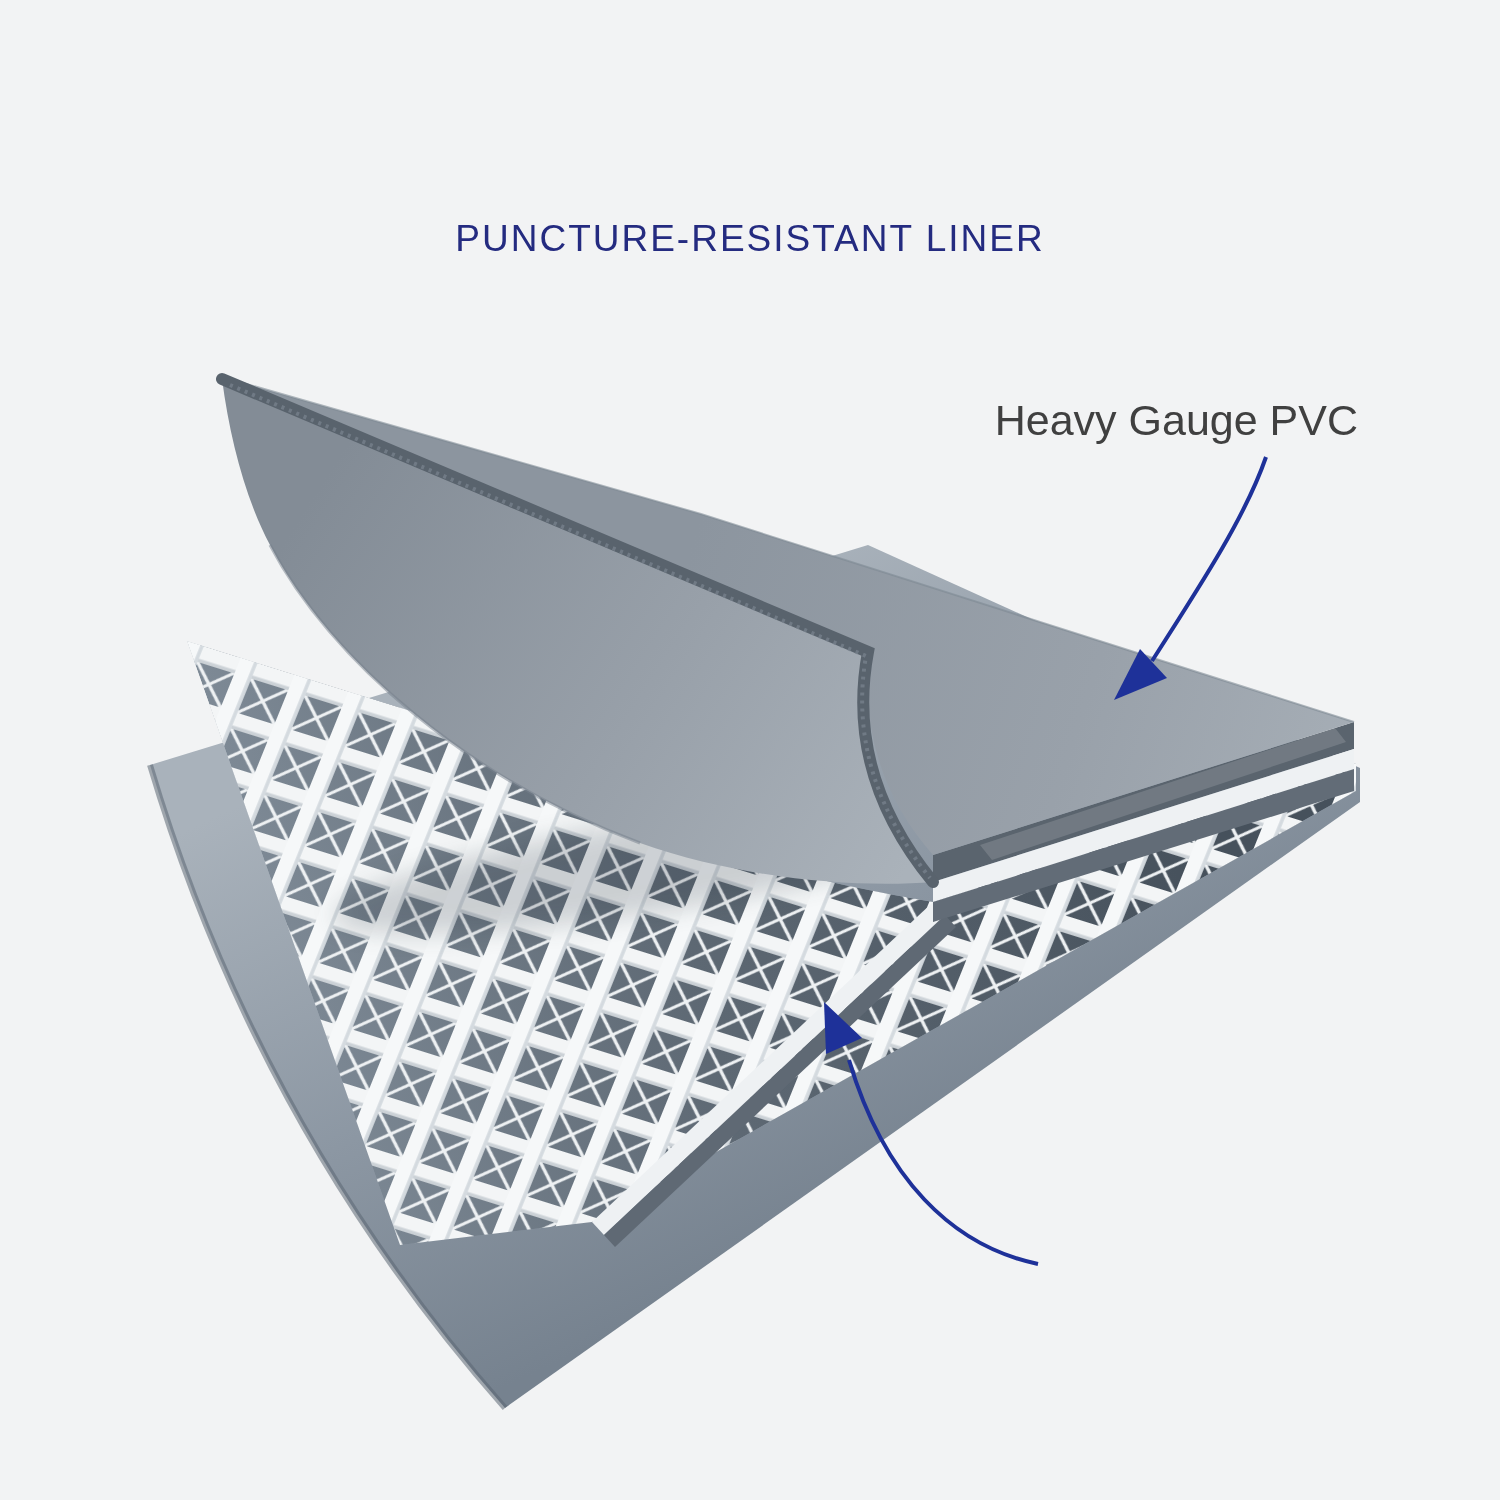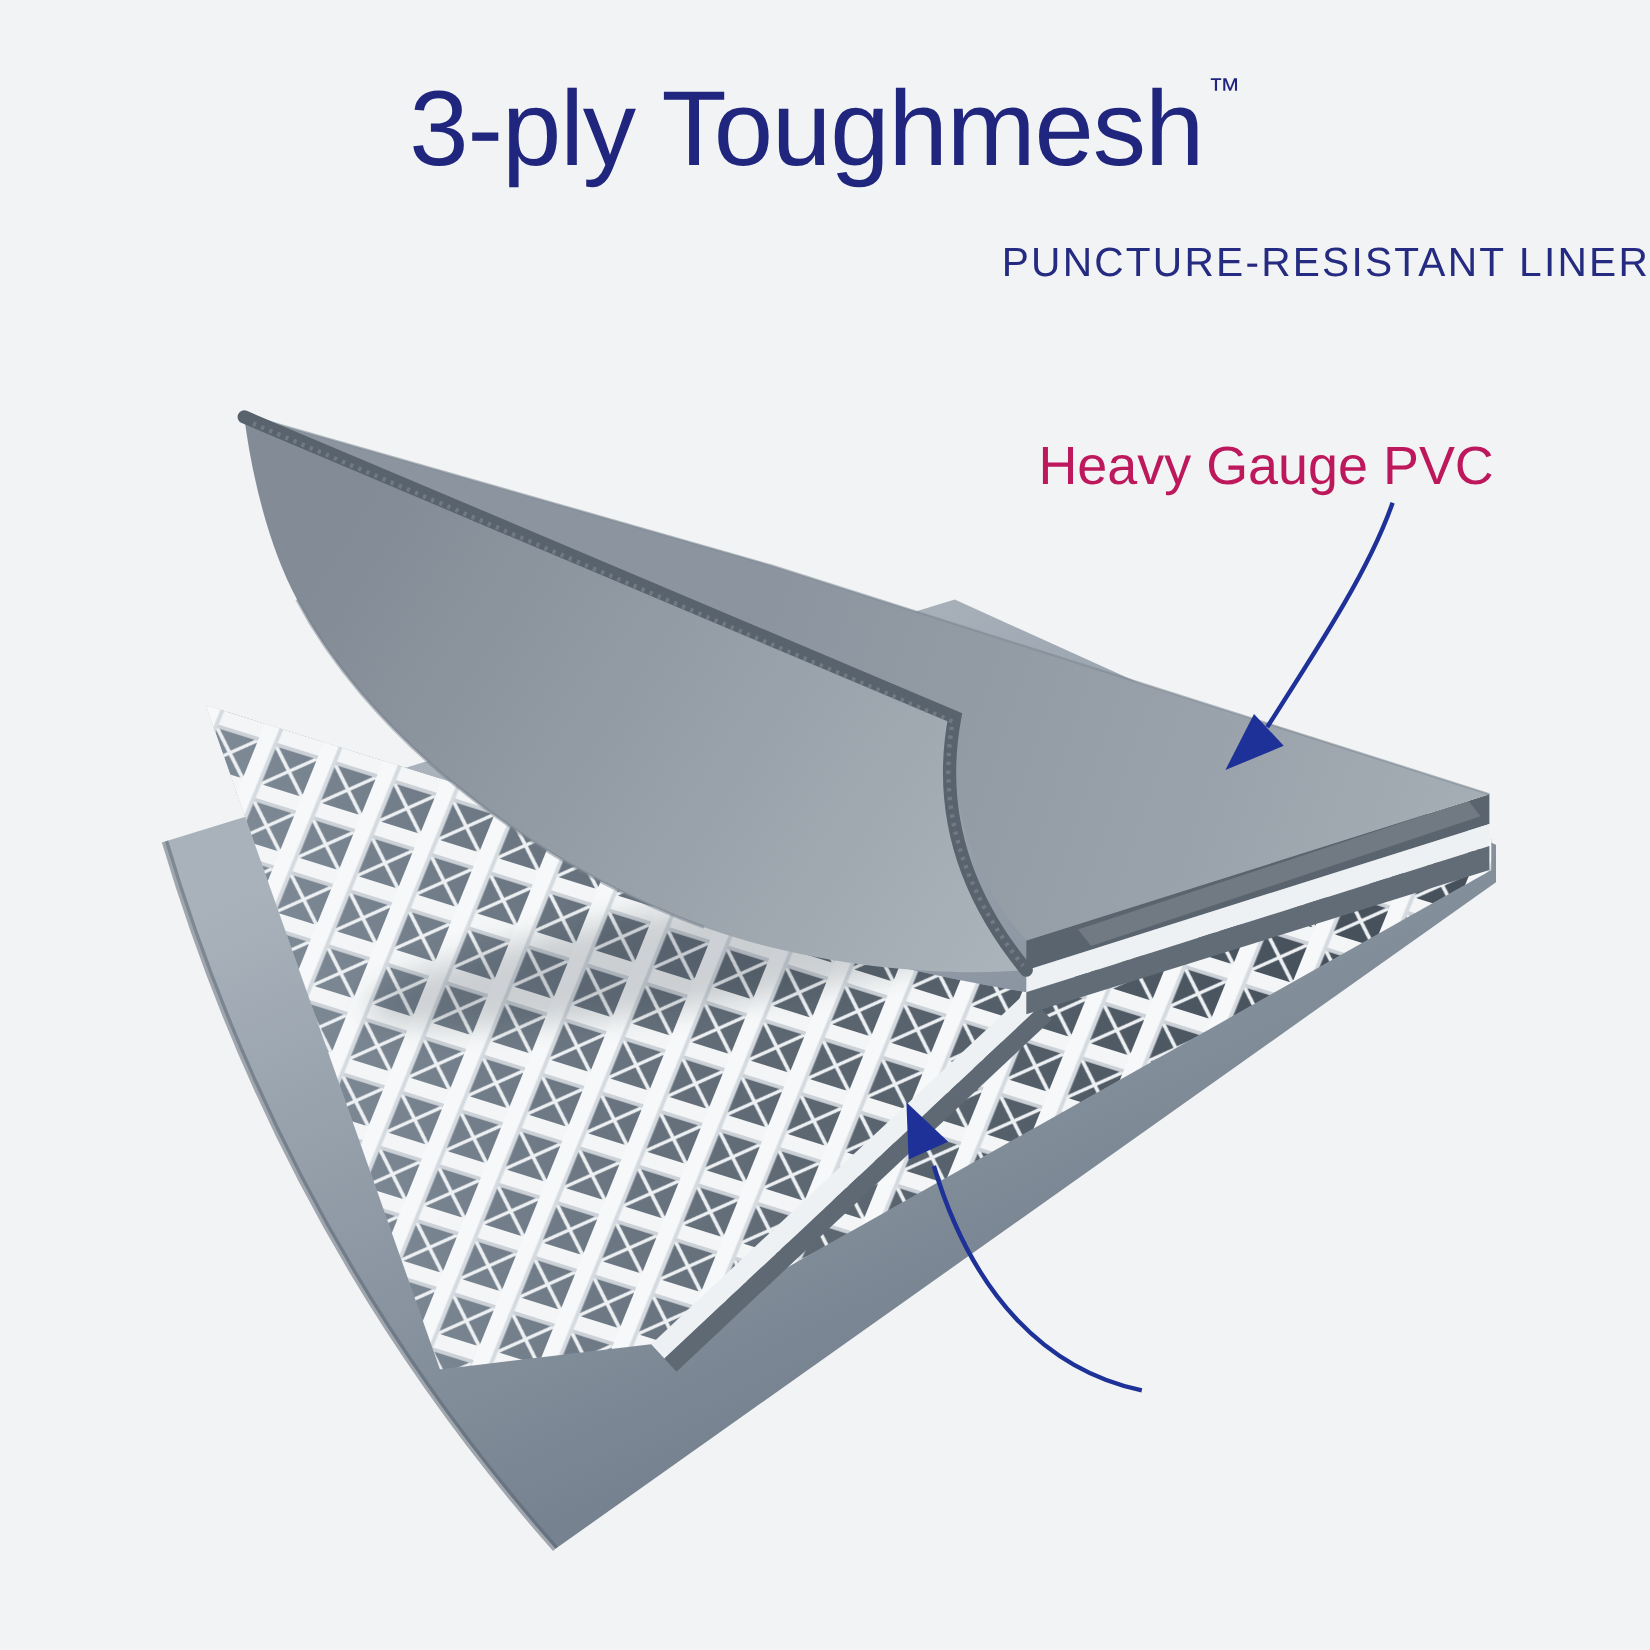--- a/index.html
+++ b/index.html
@@ -11,26 +11,26 @@
     font-family:"Liberation Sans", sans-serif;
   }
   .illustration{position:absolute;inset:0;}
   .hdr{position:absolute;left:0;top:66px;width:100%;text-align:center;}
   .title{
     font-size:97px;font-weight:500;letter-spacing:-1px;
     color:#20267d;line-height:1.05;
   }
   .title sup{font-size:30px;font-weight:400;vertical-align:58px;letter-spacing:0;margin-left:4px;color:#20267d;}
   .subtitle{
-    position:absolute;left:0;top:218px;width:100%;text-align:right;
+    position:absolute;left:0;top:218px;width:100%;text-align:center;
     font-size:37px;font-weight:500;letter-spacing:2px;color:#242b80;
   }
   .callout{
     position:absolute;
-    font-size:49px;font-weight:500;color:#be185d;white-space:nowrap;
+    font-size:43px;font-weight:500;color:#404040;white-space:nowrap;
   }
   .callout.pvc{top:396px;right:142px;}
   .callout.mesh{top:1248px;right:148px;}
 </style>
 </head>
 <body>
 
 <div class="stage">
 
   <svg class="illustration" viewBox="0 0 1500 1500" aria-hidden="true">
@@ -115,20 +115,17 @@
     <g>
       <path d="M1266 457 C 1246 515 1204 580 1152 661" fill="none" stroke="#1e3199" stroke-width="4"></path>
       <polygon points="1114,700 1167,678 1140,649" fill="#1e3199"></polygon>
     </g>
     <g>
       <path d="M1038 1264 C 952 1246 884 1178 849 1060" fill="none" stroke="#1e3199" stroke-width="4"></path>
       <polygon points="824,1002 862,1038 826,1054" fill="#1e3199"></polygon>
     </g>
   </svg>
 
-  <div class="hdr">
-    <span class="title"><span>3-ply Toughmesh</span><sup>™</sup></span>
-  </div>
   <div class="subtitle">PUNCTURE-RESISTANT LINER</div>
 
   <div class="callout pvc">Heavy Gauge PVC</div>
 
 </div>
 
 </body></html>

